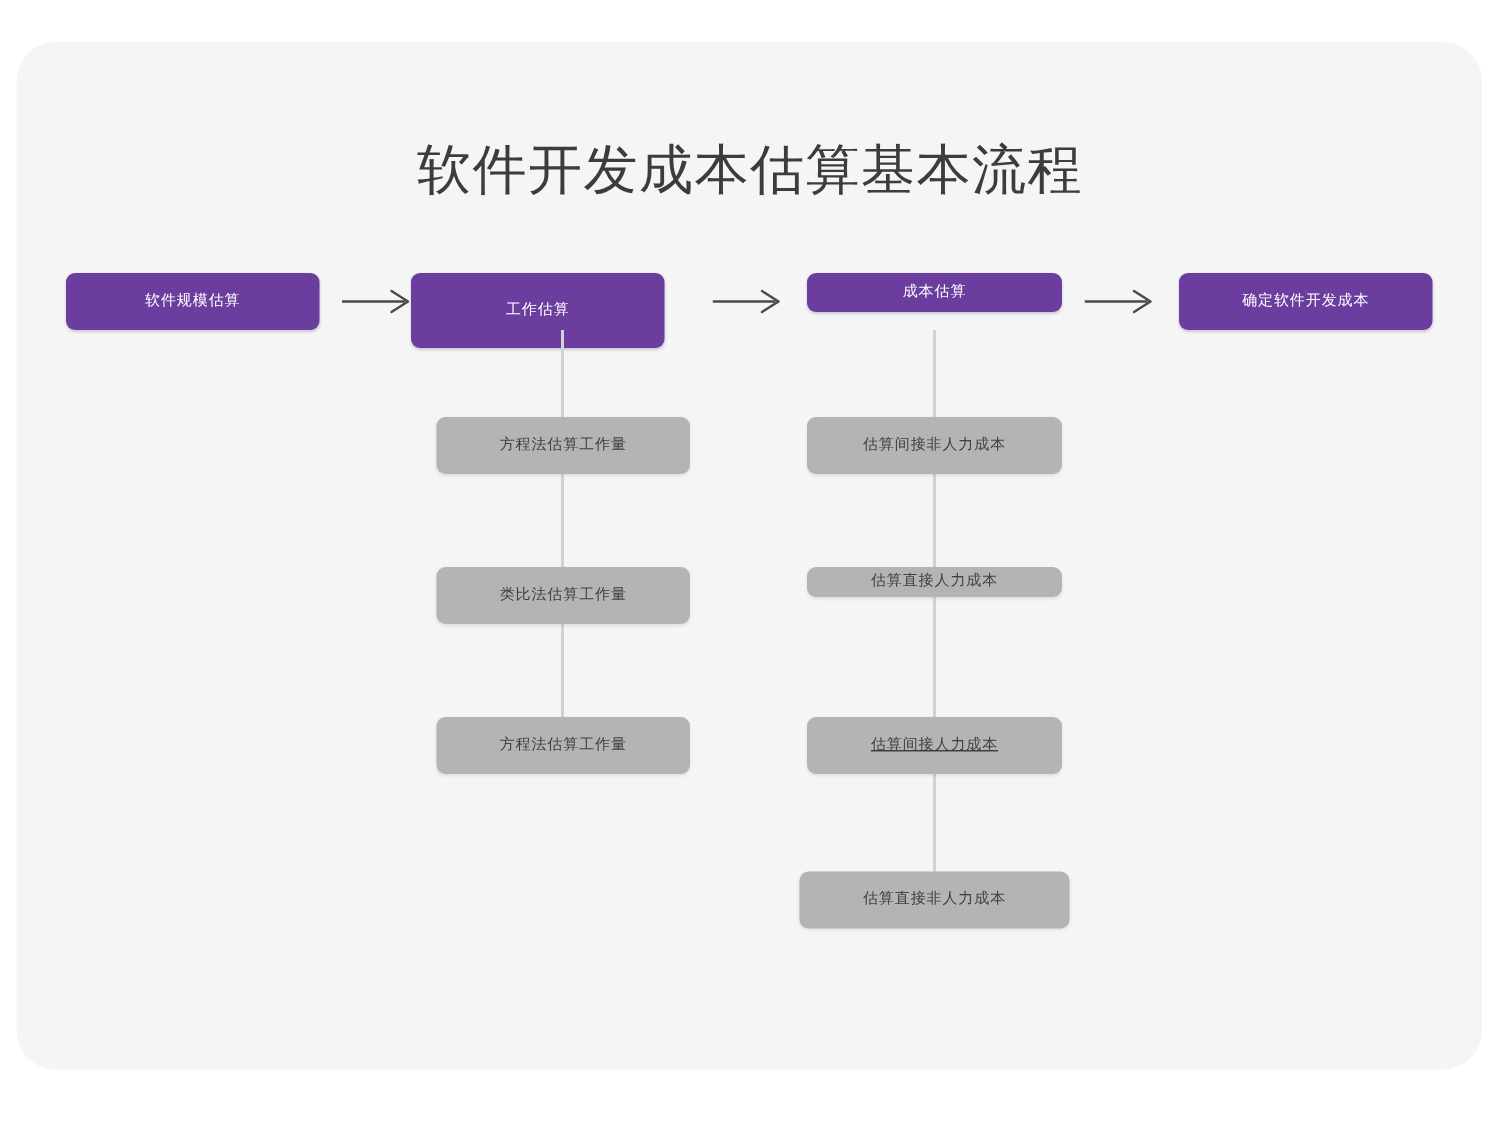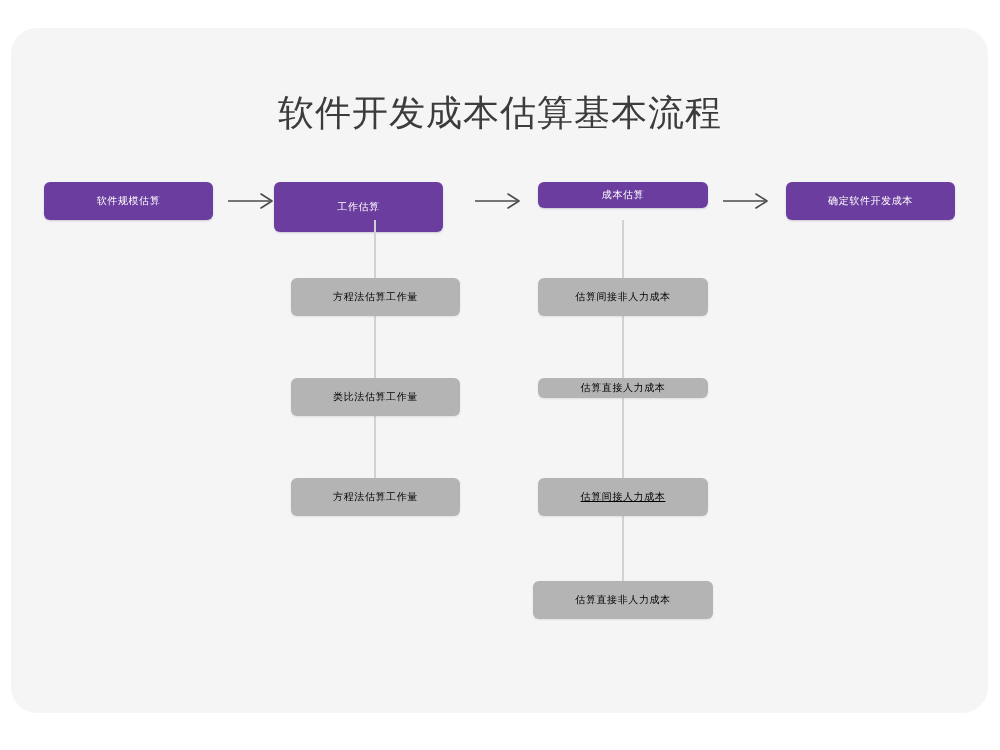--- a/index.html
+++ b/index.html
@@ -60,21 +60,21 @@
     white-space: nowrap;
     user-select: none;
   }
   .node.primary {
     background: #6b3d9f;
     color: #ffffff;
     box-shadow: 0 1px 2px rgba(60,40,90,0.22);
   }
   .node.secondary {
     background: #b4b4b4;
-    color: #000000;
+    color: #404040;
     box-shadow: 0 1px 2px rgba(90,90,90,0.14);
   }
 
   
   .arrow {
     position: absolute;
     height: 24px;
     display: block;
   }
 

